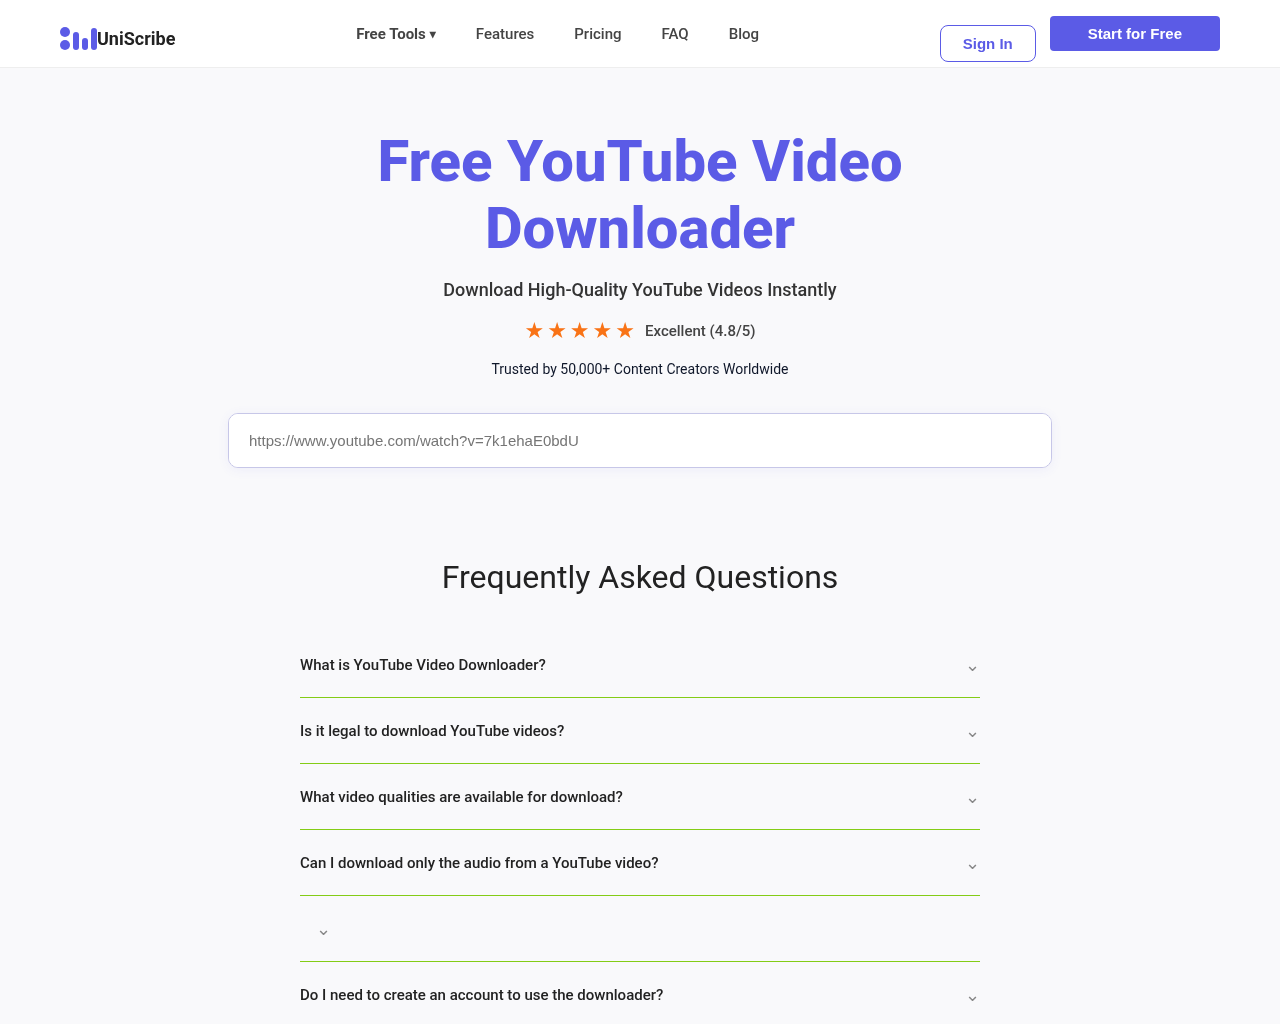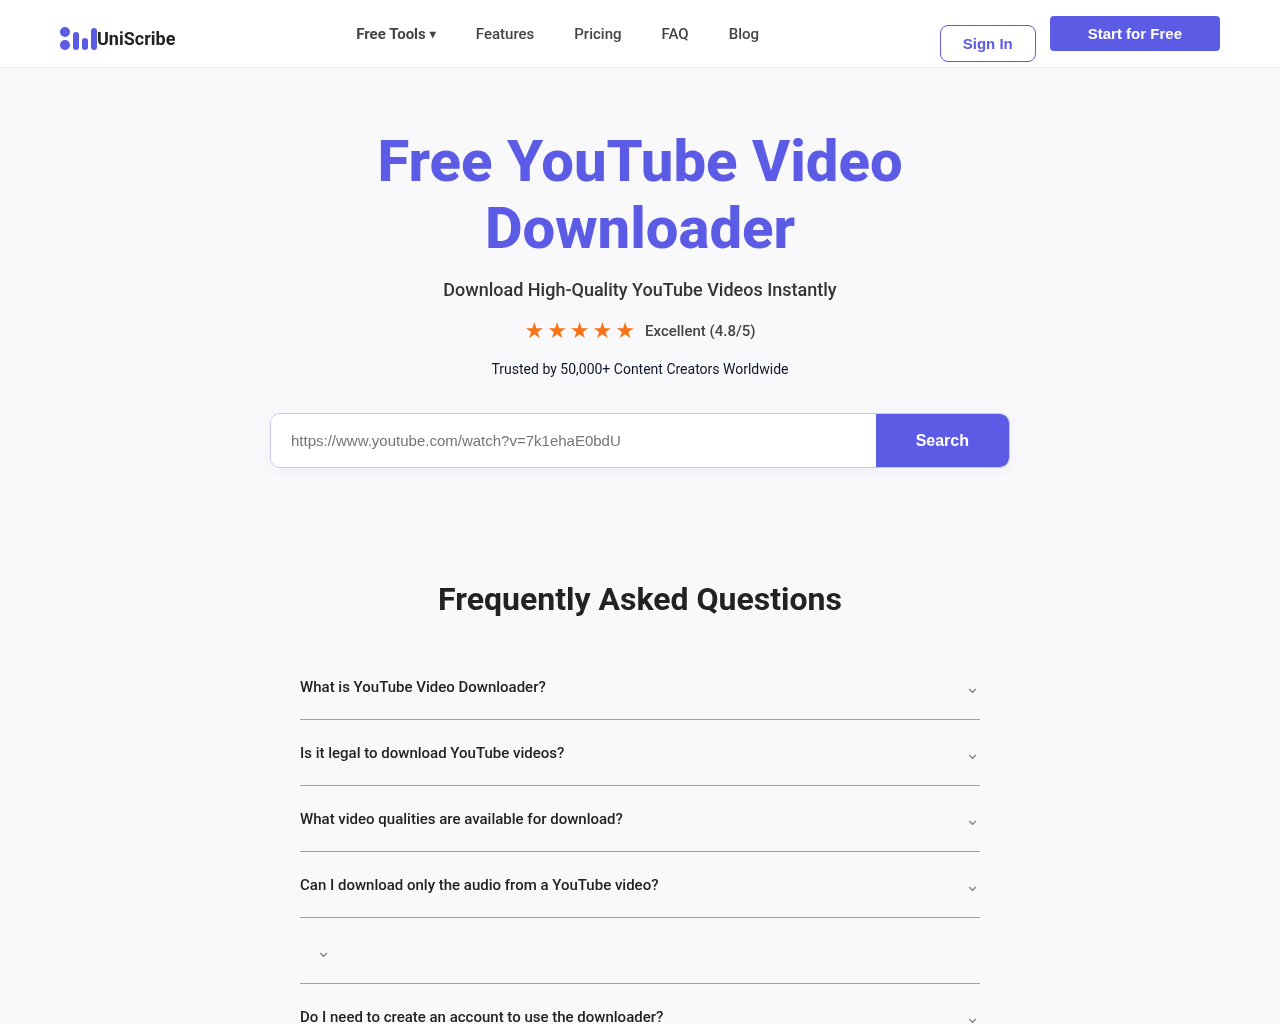--- a/index.html
+++ b/index.html
@@ -183,27 +183,27 @@
     .trusted-text {
       font-size: 14px;
       color: #0f172a;
       margin-bottom: 36px;
       margin-top: 12px;
     }
 
     
     .search-container {
       display: flex;
-      width: 740px;
+      width: 824px;
       border: 1.5px solid #c7c7e8;
       border-radius: 10px;
       overflow: hidden;
       background: #fff;
       box-shadow: 0 2px 12px rgba(91,91,230,0.07);
-      margin-bottom: 72px;
+      margin-bottom: 50px;
     }
 
     .search-input {
       flex: 1;
       padding: 18px 20px;
       border: none;
       outline: none;
       font-size: 15px;
       color: #888;
       background: #fff;
@@ -222,21 +222,21 @@
 
     
     .faq-section {
       max-width: 720px;
       margin: 0 auto;
       padding: 0 20px 60px;
     }
 
     .faq-title {
       font-size: 32px;
-      font-weight: 700;
+      font-weight: 400;
       color: #222;
       text-align: center;
       margin-bottom: 36px;
     }
 
     .faq-item {
       border-bottom: 1px solid #84cc16;
       padding: 22px 0;
     }
 
@@ -324,21 +324,20 @@
       <span class="star">★</span>
       <span class="star half">★</span>
     </div>
     <span class="rating-text">Excellent (4.8/5)</span>
   </div>
 
   <p class="trusted-text">Trusted by 50,000+ Content Creators Worldwide</p>
 
   <div class="search-container">
     <input type="text" class="search-input" placeholder="https://www.youtube.com/watch?v=7k1ehaE0bdU" style="">
-    <button class="search-btn">Search</button>
   </div>
 </section>
 
 <section class="faq-section">
   <h2 class="faq-title">Frequently Asked Questions</h2>
 
   <div class="faq-item">
     <div class="faq-question">
       <span>What is YouTube Video Downloader?</span>
       <span class="faq-chevron">⌄</span>

